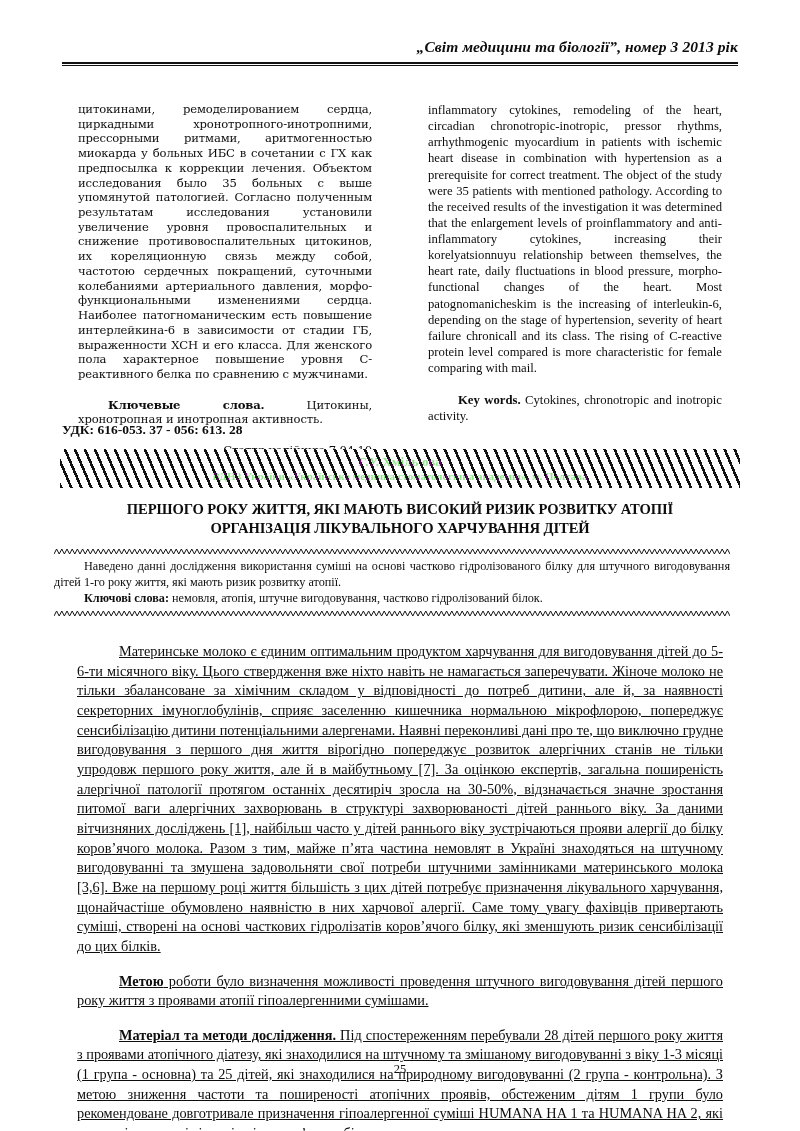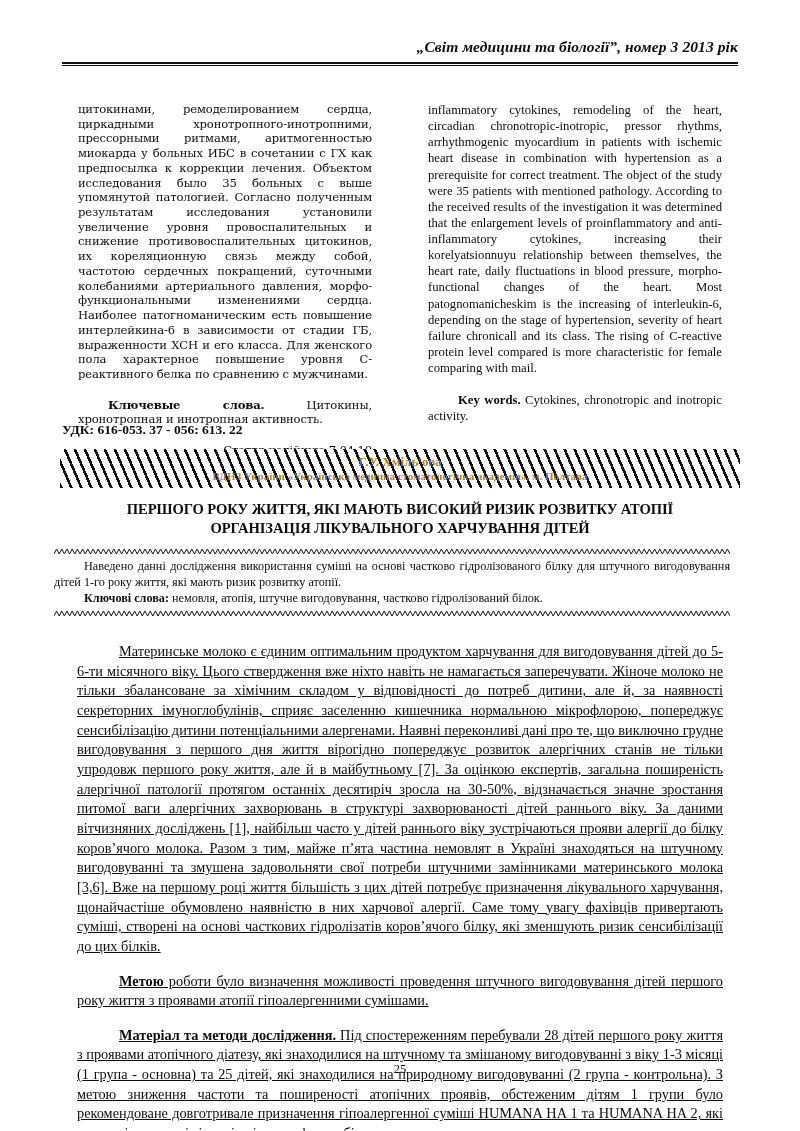--- a/index.html
+++ b/index.html
@@ -118,21 +118,21 @@
   .authorband-text {
     position: absolute;
     left: 0; top: 0;
     width: 100%; height: 100%;
     display: flex;
     flex-direction: column;
     align-items: center;
     justify-content: center;
     text-align: center;
     mix-blend-mode: difference;
-    color: #3b82f6;
+    color: #701a75;
   }
   .authorband-text .ab-line {
     font-family: "Liberation Serif", "DejaVu Serif", serif;
     font-weight: bold;
     line-height: 1.22;
     white-space: nowrap;
   }
   .ab-authors { font-size: 13px; }
   .ab-affil   { font-size: 11px; }
 
@@ -221,21 +221,21 @@
       <p class="received">Стаття надійшла 7.04.10</p>
     </div>
 
     <div class="abs-col abs-en">
       <p>inflammatory cytokines, remodeling of the heart, circadian chronotropic-inotropic, pressor rhythms, arrhythmogenic myocardium in patients with ischemic heart disease in combination with hypertension as a prerequisite for correct treatment. The object of the study were 35 patients with mentioned pathology. According to the received results of the investigation it was determined that the enlargement levels of proinflammatory and anti-inflammatory cytokines, increasing their korelyatsionnuyu relationship between themselves, the heart rate, daily fluctuations in blood pressure, morpho-functional changes of the heart. Most patognomanicheskim is the increasing of interleukin-6, depending on the stage of hypertension, severity of heart failure chronicall and its class. The rising of C-reactive protein level compared is more characteristic for female comparing with mail.</p>
       <p class="indent"><span class="b">Key words.</span><span> Cytokines, chronotropic and inotropic activity.</span></p>
     </div>
 
   </div>
 
-  <div class="udc">УДК: 616-053. 37 - 056: 613. 22</div>
+  <div class="udc">УДК: 616-053. 37 - 056: 613. 28</div>
 
   <div class="authorband">
     <div class="hatch"></div>
     <div class="authorband-text">
       <div class="ab-line ab-authors">Г.У. Хміль'ова</div>
       <div class="ab-line ab-affil">ВДНЗ України «Українська медична стоматологічна академія», м. Полтава</div>
     </div>
   </div>
 
   <div class="art-title">

